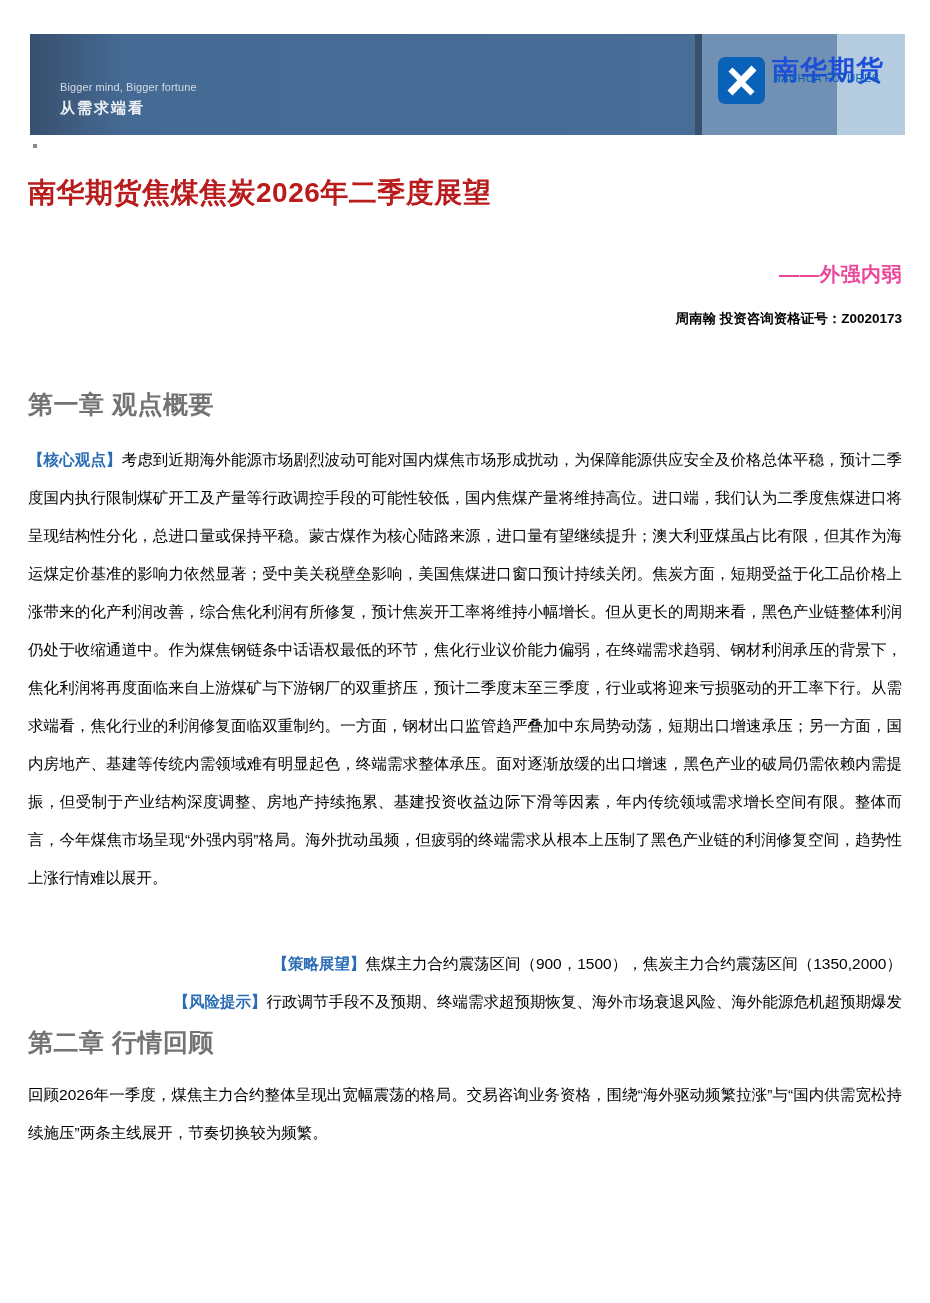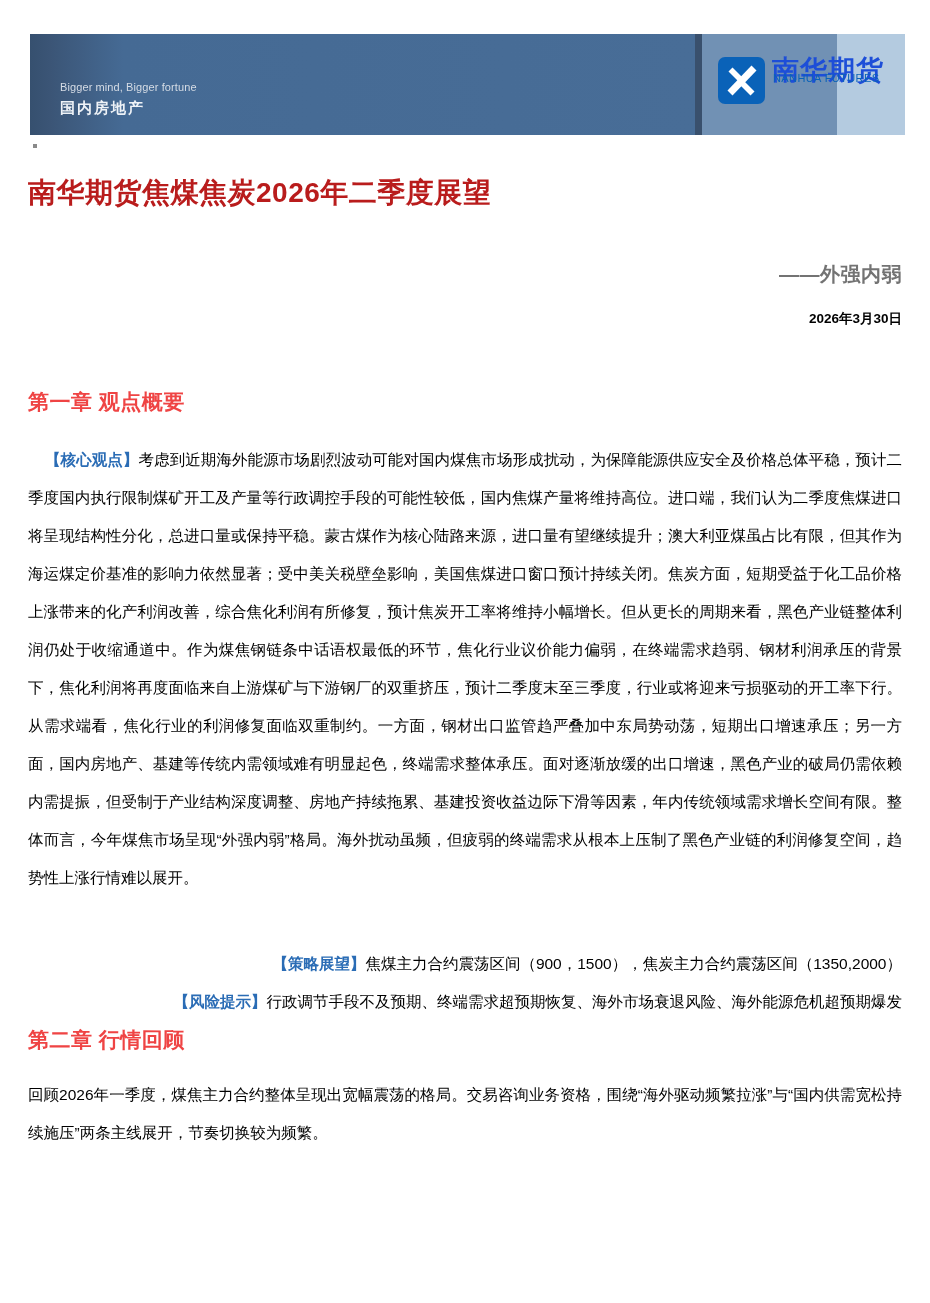--- a/index.html
+++ b/index.html
@@ -134,21 +134,21 @@
     color: #b91c1c;
     letter-spacing: 0.5px;
     white-space: nowrap;
   }
   .sub-title {
     position: absolute;
     right: 28px;
     top: 261px;
     font-size: 20px;
     font-weight: 700;
-    color: #737373;
+    color: #ec4899;
     letter-spacing: 0.5px;
     white-space: nowrap;
     margin-left: 28px;
   }
 
   
   .author-block {
     position: absolute;
     right: 28px;
     top: 308px;
@@ -157,23 +157,23 @@
     font-weight: 700;
     color: #000000;
     line-height: 21px;
   }
   .author-block div { white-space: nowrap; }
 
   
   .chapter {
     position: absolute;
     left: 28px;
-    font-size: 21px;
-    font-weight: 700;
-    color: #ef4444;
+    font-size: 25px;
+    font-weight: 700;
+    color: #737373;
     letter-spacing: 0.5px;
     white-space: nowrap;
   }
   #chapter-1 { top: 388px; }
   #chapter-2 { top: 1026px; }
 
   
   .body-block {
     position: absolute;
     left: 28px;
@@ -184,21 +184,20 @@
     text-align: justify;
     text-justify: inter-ideograph;
     font-weight: 500;
   }
   #para-core { top: 441px; }
   #para-review { top: 1076px; }
 
   .tag {
     color: #2a6cb5;
     font-weight: 700;
-    margin-left: 17px;
   }
 
   .line-row {
     position: absolute;
     left: 28px;
     width: 874px;
     font-size: 15.5px;
     line-height: 38px;
     color: #000000;
     font-weight: 500;
@@ -213,41 +212,41 @@
 
 <div class="banner">
   <div class="banner-main"></div>
   <div class="banner-edge"></div>
   <div class="banner-mid"></div>
   <div class="banner-light"></div>
 </div>
 
 <div class="tagline-wrap">
   <span class="tagline-en">Bigger mind, Bigger fortune</span>
-  <span class="tagline-cn">国内房地产</span>
+  <span class="tagline-cn">从需求端看</span>
 </div>
 
 <div class="logo">
   <div class="logo-mark"></div>
   <svg class="logo-slash" viewBox="0 0 47 47">
     <path d="M33.5 8.5 L38.5 13.5 L14.5 38.5 L9.5 33.5 Z" fill="#ffffff"></path>
     <path d="M14.5 10.5 L24.5 20.5 L20.5 24.5 L10.5 14.5 Z" fill="#ffffff"></path>
     <path d="M26.5 24.5 L36.5 34.5 L32.5 38.5 L22.5 28.5 Z" fill="#ffffff"></path>
   </svg>
   <div class="logo-cn">南华期货</div>
   <div class="logo-en">NANHUA FUTURES</div>
 </div>
 
 <div class="tiny-mark"></div>
 
 <div class="doc-title">南华期货焦煤焦炭2026年二季度展望</div>
 <div class="sub-title">——外强内弱</div>
 
 <div class="author-block">
-  <div>2026年3月30日</div>
+  <div>周南翰 投资咨询资格证号：Z0020173</div>
 </div>
 
 <div class="chapter" id="chapter-1">第一章  观点概要</div>
 
 <div class="body-block" id="para-core">
   <span class="tag">【核心观点】</span><span>考虑到近期海外能源市场剧烈波动可能对国内煤焦市场形成扰动，为保障能源供应安全及价格总体平稳，预计二季度国内执行限制煤矿开工及产量等行政调控手段的可能性较低，国内焦煤产量将维持高位。进口端，我们认为二季度焦煤进口将呈现结构性分化，总进口量或保持平稳。蒙古煤作为核心陆路来源，进口量有望继续提升；澳大利亚煤虽占比有限，但其作为海运煤定价基准的影响力依然显著；受中美关税壁垒影响，美国焦煤进口窗口预计持续关闭。焦炭方面，短期受益于化工品价格上涨带来的化产利润改善，综合焦化利润有所修复，预计焦炭开工率将维持小幅增长。但从更长的周期来看，黑色产业链整体利润仍处于收缩通道中。作为煤焦钢链条中话语权最低的环节，焦化行业议价能力偏弱，在终端需求趋弱、钢材利润承压的背景下，焦化利润将再度面临来自上游煤矿与下游钢厂的双重挤压，预计二季度末至三季度，行业或将迎来亏损驱动的开工率下行。从需求端看，焦化行业的利润修复面临双重制约。一方面，钢材出口监管趋严叠加中东局势动荡，短期出口增速承压；另一方面，国内房地产、基建等传统内需领域难有明显起色，终端需求整体承压。面对逐渐放缓的出口增速，黑色产业的破局仍需依赖内需提振，但受制于产业结构深度调整、房地产持续拖累、基建投资收益边际下滑等因素，年内传统领域需求增长空间有限。整体而言，今年煤焦市场呈现“外强内弱”格局。海外扰动虽频，但疲弱的终端需求从根本上压制了黑色产业链的利润修复空间，趋势性上涨行情难以展开。</span>
 </div>
 
 <div class="line-row" id="line-strategy">
   <span class="tag">【策略展望】</span><span>焦煤主力合约震荡区间（900，1500），焦炭主力合约震荡区间（1350,2000）</span>

